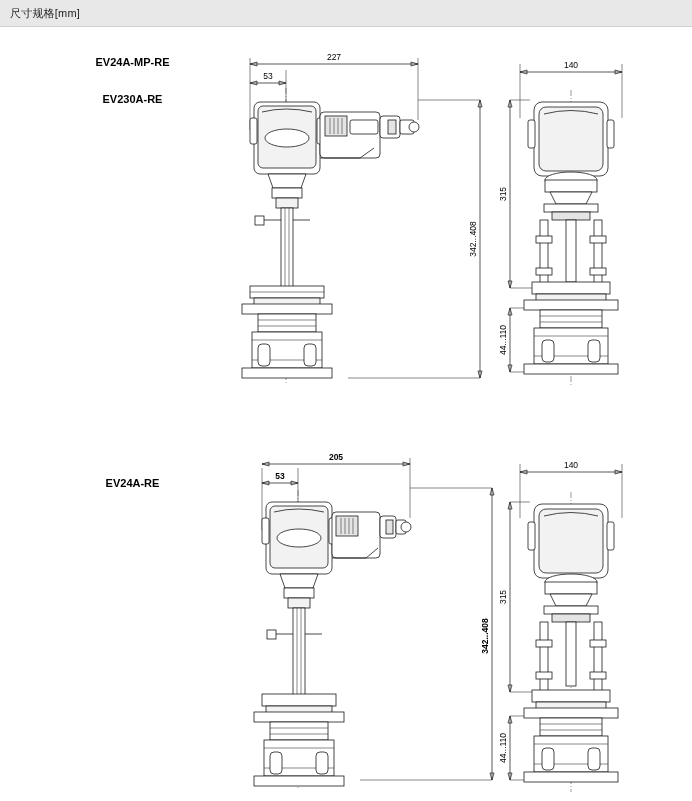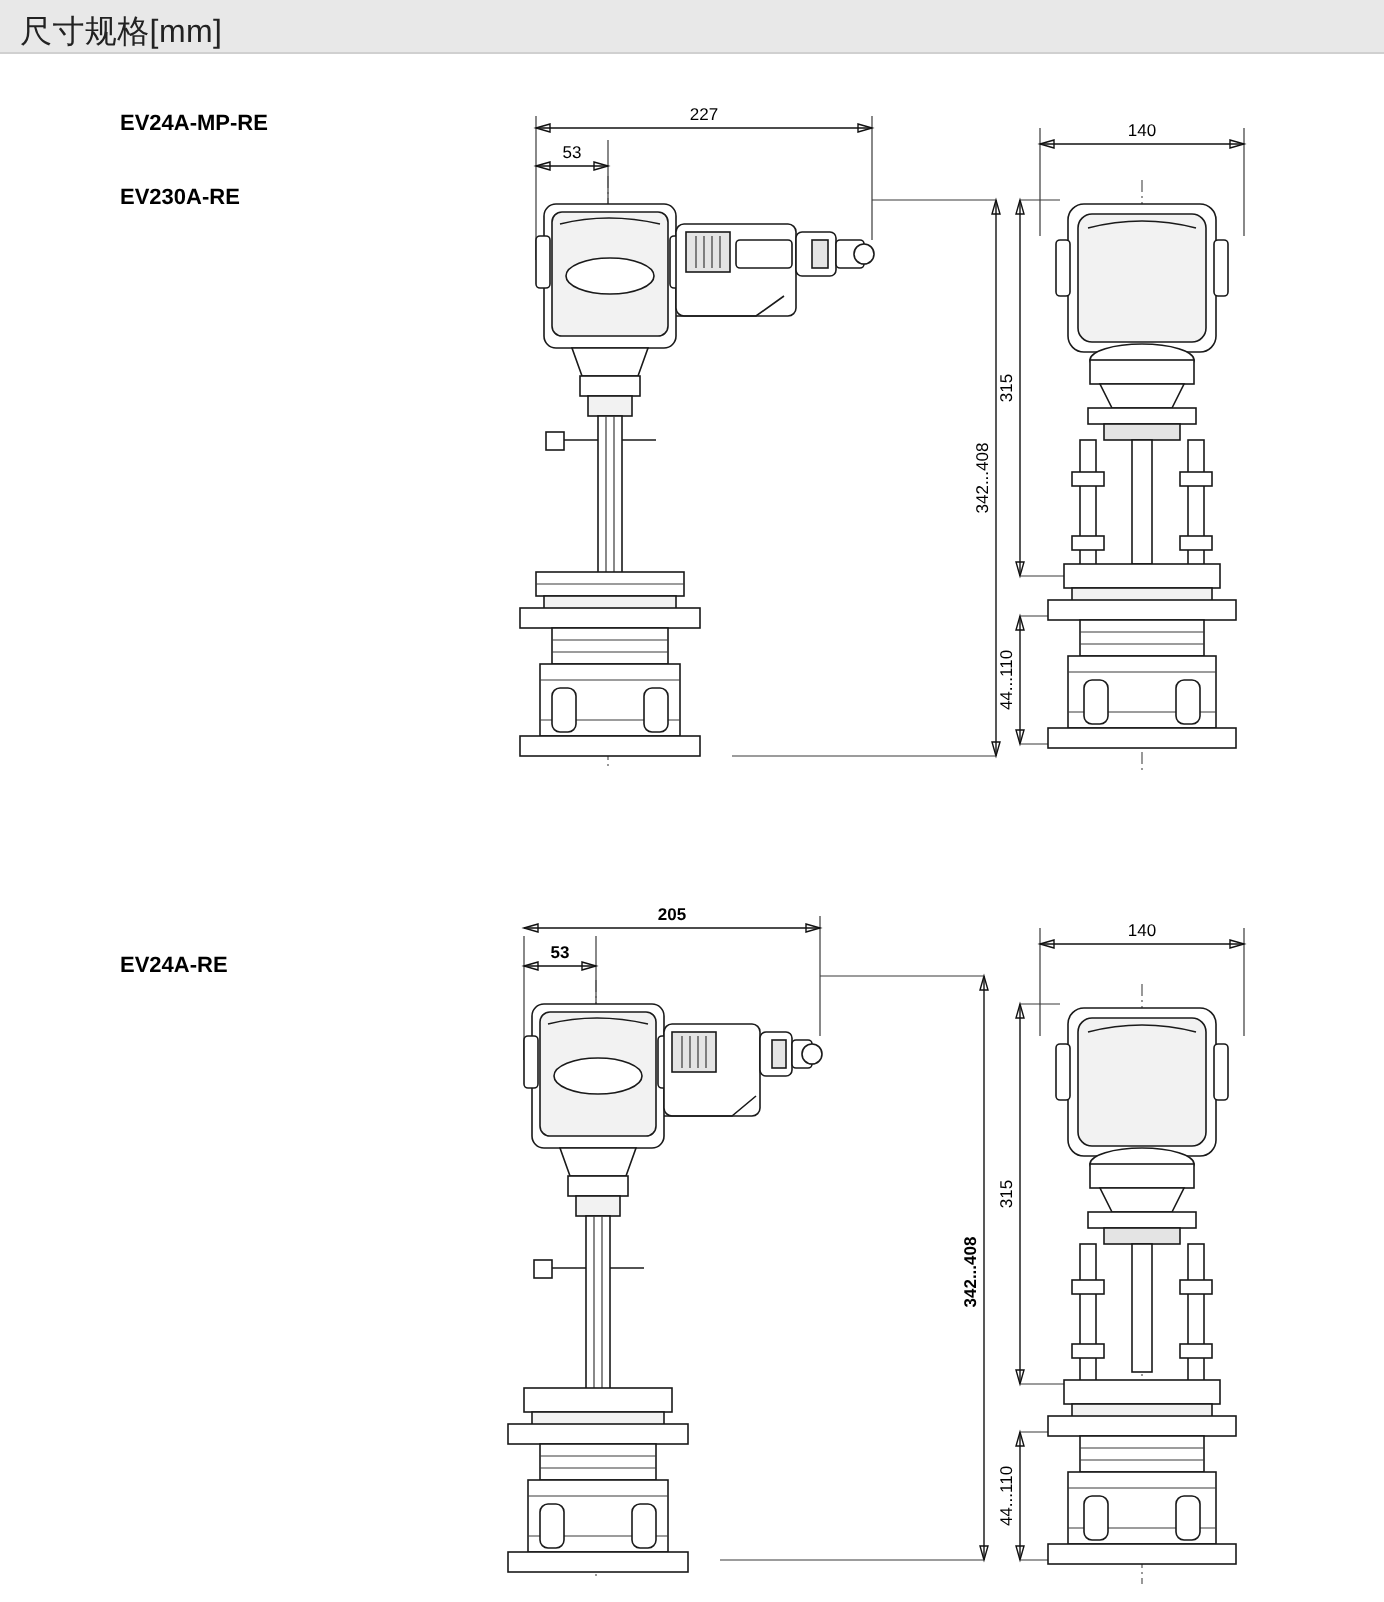--- a/index.html
+++ b/index.html
@@ -27,31 +27,31 @@
     top: 0;
     width: 692px;
     height: 26px;
     background: #e8e8e8;
     border-bottom: 1px solid #d0d0d0;
   }
   .header-title {
     position: absolute;
     left: 10px;
     top: 6px;
-    font-size: 16px;
+    font-size: 11px;
     color: #222222;
     letter-spacing: 0.2px;
   }
   
   .fig-label {
     position: absolute;
     font-size: 11px;
     font-weight: bold;
     color: #000000;
-    text-align: left;
+    text-align: center;
     white-space: nowrap;
   }
   
   .drawing {
     position: absolute;
   }
   svg { display: block; }
   .ln { stroke: #1a1a1a; stroke-width: 0.8; fill: none; }
   .ln-thin { stroke: #3a3a3a; stroke-width: 0.6; fill: none; }
   .ln-dash { stroke: #555555; stroke-width: 0.6; fill: none; stroke-dasharray: 6 2 1 2; }
@@ -75,21 +75,21 @@
 
 <div class="page">
 
   <div class="header-bar">
     <div class="header-title">尺寸规格[mm]</div>
   </div>
 
   <div class="fig-label" style="left: 60px; top: 56px; width: 145px;">EV24A-MP-RE</div>
   <div class="fig-label" style="left: 60px; top: 72px; width: 145px; margin-top: 21px;">EV230A-RE</div>
 
-  <div class="drawing" style="left: 246px; top: 40px;">
+  <div class="drawing" style="left: 228px; top: 40px;">
     <svg width="280" height="360" viewBox="0 0 280 360">
 
       <line class="ln-thin" x1="22" y1="30" x2="22" y2="90"></line>
       <line class="ln-thin" x1="58" y1="30" x2="58" y2="86"></line>
       <line class="ln-thin" x1="190" y1="18" x2="190" y2="80"></line>
       <line class="ln-thin" x1="22" y1="18" x2="22" y2="30"></line>
 
       <line class="ln-dim" x1="22" y1="24" x2="190" y2="24"></line>
       <path class="ln-dim" d="M22 24 l7 -2 l0 4 z" fill="#111"></path>
       <path class="ln-dim" d="M190 24 l-7 -2 l0 4 z" fill="#111"></path>

